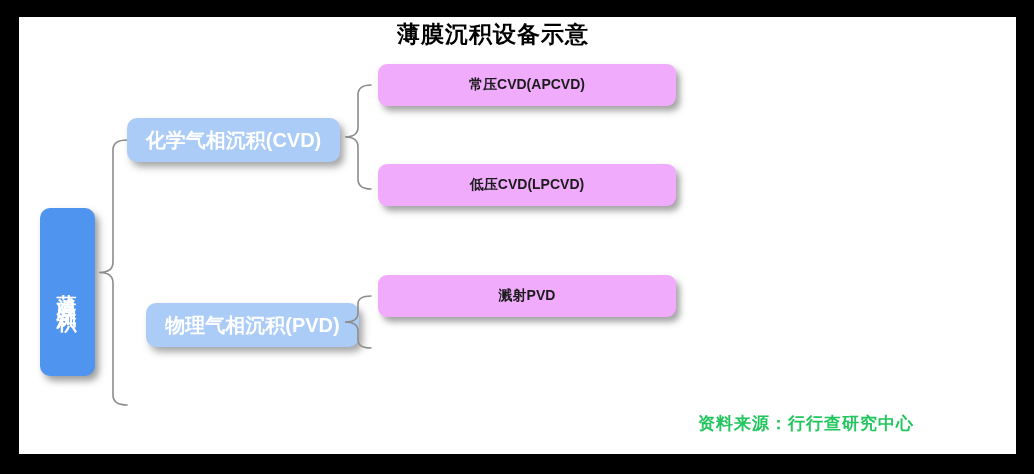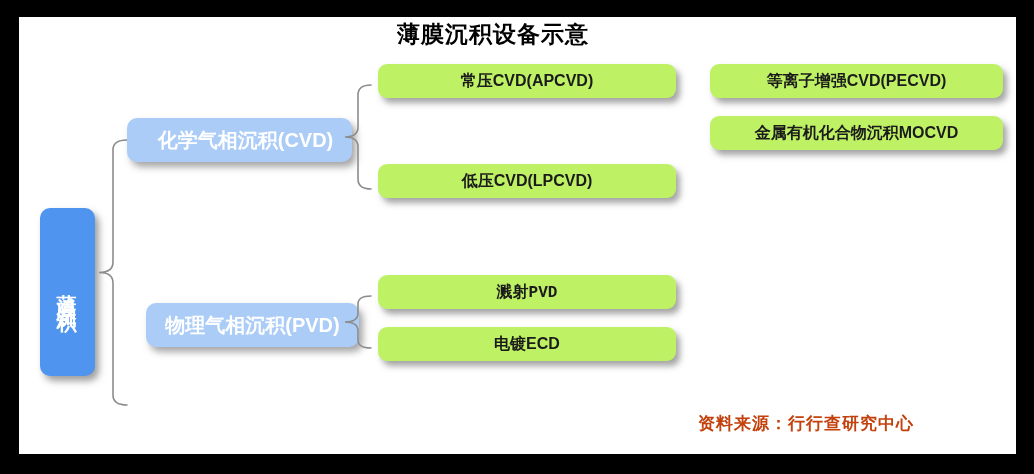--- a/index.html
+++ b/index.html
@@ -8,27 +8,27 @@
   .canvas{position:absolute;left:19px;top:17px;right:18px;bottom:20px;background:#ffffff;}
   .abs{position:absolute;}
   .title{left:0;top:19px;width:986px;text-align:center;font-size:23px;font-weight:bold;color:#000000;letter-spacing:1px;}
   .root-box{left:40px;top:208px;width:55px;height:168px;background:#4f95ef;border-radius:10px;
     box-shadow:4px 5px 7px rgba(80,80,80,0.55);display:flex;align-items:center;justify-content:center;}
   .root-box span{writing-mode:vertical-rl;text-orientation:upright;color:#ffffff;font-weight:bold;
     font-size:20px;letter-spacing:7px;}
   .branch{background:#abccf7;border-radius:10px;box-shadow:4px 5px 7px rgba(80,80,80,0.5);
     color:#ffffff;font-weight:bold;font-size:20px;display:flex;align-items:center;justify-content:center;
     left:127px;width:213px;height:44px;}
-  .branch-cvd{top:118px;padding-left:12px;} .branch-pvd{top:303px;margin-left:19px;} .branch-other{top:383px;}
-  .leaf{background:#bef264;border-radius:9px;box-shadow:4px 5px 6px rgba(90,90,90,0.55);
-    color:#1b1b1b;font-weight:600;font-size:16px;display:flex;align-items:center;justify-content:center;height:34px;}
+  .branch-cvd{top:118px;} .branch-pvd{top:303px;margin-left:19px;} .branch-other{top:383px;}
+  .leaf{background:#f0abfc;border-radius:9px;box-shadow:4px 5px 6px rgba(90,90,90,0.55);
+    color:#1b1b1b;font-weight:600;font-size:14px;display:flex;align-items:center;justify-content:center;height:42px;}
   .col1{left:378px;width:298px;} .col2{left:710px;width:293px;}
-  .r1{top:64px;} .r2{top:116px;} .r3{top:164px;} .r4{top:275px;font-family:Liberation Mono, monospace;} .r5{top:327px;}
+  .r1{top:64px;} .r2{top:116px;} .r3{top:164px;} .r4{top:275px;} .r5{top:327px;}
   .brace path{fill:none;stroke:#8c8c8c;stroke-width:1.6px;stroke-linecap:round;}
-  .source{left:698px;top:412px;width:248px;font-size:17px;font-weight:bold;color:#c2410c;text-align:left;letter-spacing:1px;}
+  .source{left:698px;top:412px;width:248px;font-size:17px;font-weight:bold;color:#22c55e;text-align:left;letter-spacing:1px;}
 </style>
 </head>
 <body>
 
 <div class="frame">
   <div class="canvas"></div>
 
   <div class="abs title">薄膜沉积设备示意</div>
 
   <div class="abs root-box">
@@ -46,20 +46,17 @@
     <path d="M27,1 Q14,1 14,11 L14,43 Q14,53 1,53 Q14,53 14,63 L14,95 Q14,105 27,105"></path>
   </svg>
 
   <svg class="abs brace" style="left:344px;top:295px;" width="28" height="54" viewBox="0 0 28 54">
     <path d="M27,1 Q14,1 14,9 L14,18 Q14,27 1,27 Q14,27 14,36 L14,45 Q14,53 27,53"></path>
   </svg>
 
   <div class="abs leaf col1 r1">常压CVD(APCVD)</div>
   <div class="abs leaf col1 r3">低压CVD(LPCVD)</div>
 
-  <div class="abs leaf col2 r1">等离子增强CVD(PECVD)</div>
-  <div class="abs leaf col2 r2">金属有机化合物沉积MOCVD</div>
 
   <div class="abs leaf col1 r4">溅射PVD</div>
-  <div class="abs leaf col1 r5">电镀ECD</div>
 
   <div class="abs source">资料来源：行行查研究中心</div>
 </div>
 
 </body></html>

